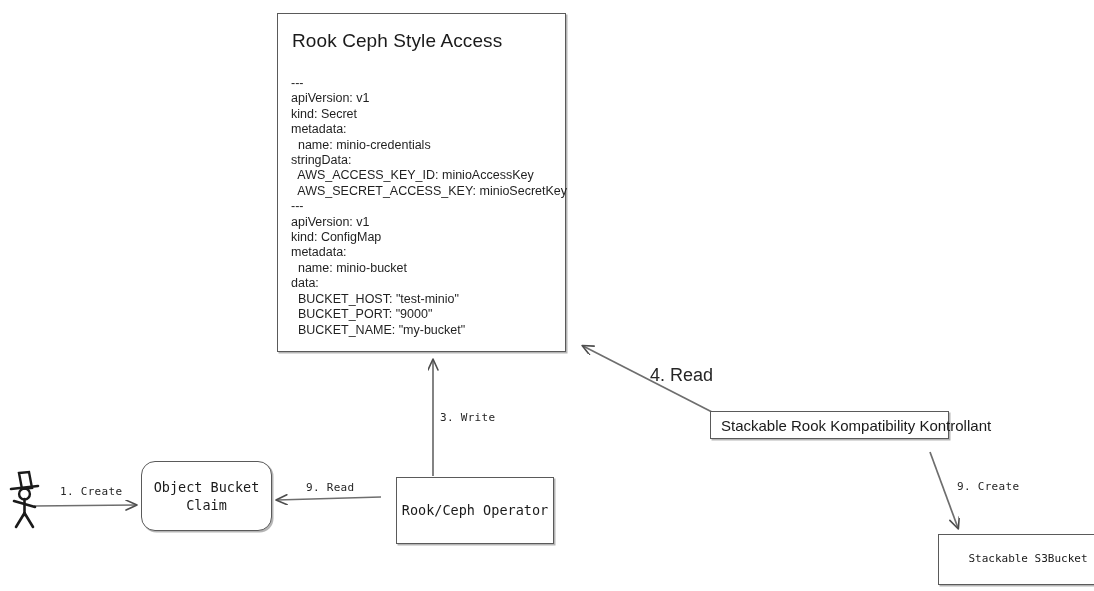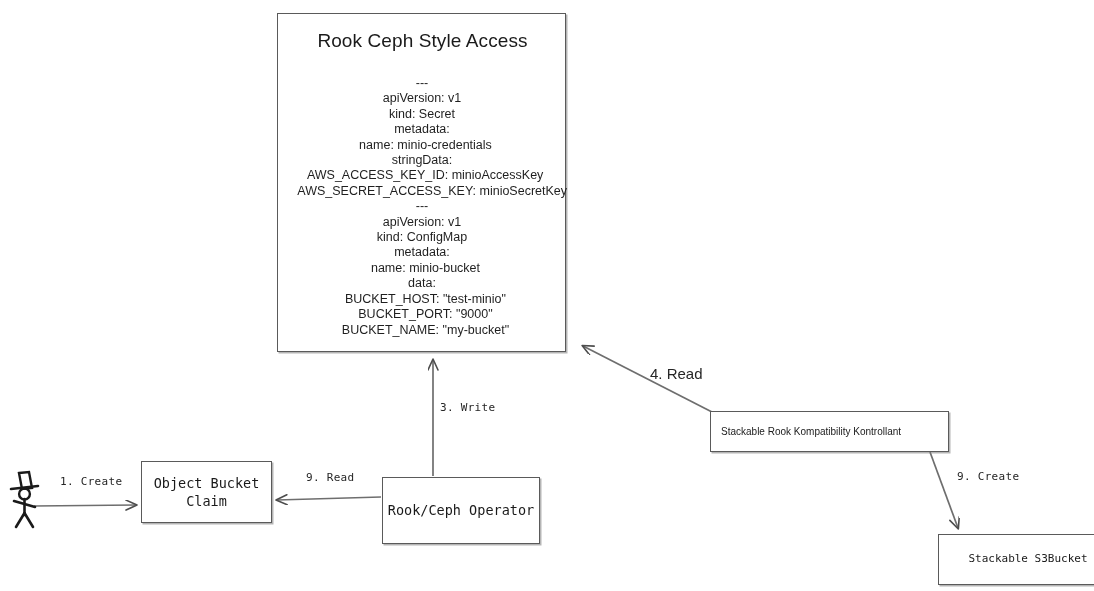--- a/index.html
+++ b/index.html
@@ -51,70 +51,71 @@
   }
 
   
   #yaml-card {
     left: 277px;
     top: 13px;
     width: 289px;
     height: 339px;
     padding: 12px 12px 10px 13px;
     display: block;
-    text-align: center;
   }
   #yaml-title {
     font-family: "Liberation Sans", sans-serif;
     font-size: 19px;
     color: #1a1a1a;
     margin: 4px 0 0 1px;
     letter-spacing: 0.1px;
   }
   #yaml-body {
     font-family: "Liberation Sans", sans-serif;
     font-size: 12.5px;
     line-height: 15.4px;
     color: #1f1f1f;
     margin-top: 24px;
     white-space: pre;
   }
 
   
   #node-obc {
-    left: 141px; top: 461px; width: 131px; height: 62px;
+    left: 141px; top: 461px; width: 131px; height: 70px;
     font-size: 13.5px;
+    border-radius: 14px;
   }
   #node-operator {
-    left: 382px; top: 477px; width: 158px; height: 67px;
+    left: 396px; top: 477px; width: 158px; height: 67px;
     font-size: 13.5px;
   }
   #node-srkk {
-    left: 710px; top: 411px; width: 239px; height: 41px;
-    font-size: 10px;
+    left: 710px; top: 411px; width: 239px; height: 28px;
+    font-size: 15px;
   }
   #node-s3bucket {
     left: 938px; top: 534px; width: 180px; height: 51px;
     font-size: 11px;
   }
 
   
   .edge-label {
     position: absolute;
     color: #262626;
     white-space: nowrap;
   }
   .lbl-mono {
     font-family: "DejaVu Sans Mono", "Liberation Mono", monospace;
     font-size: 11px;
     letter-spacing: 0.3px;
+    margin-top: 10px;
   }
   .lbl-sans {
     font-family: "Liberation Sans", sans-serif;
-    font-size: 15px;
+    font-size: 18px;
   }
   #lbl-create1 { left: 60px;  top: 475px; }
   #lbl-read2   { left: 306px; top: 471px; }
   #lbl-write3  { left: 440px; top: 401px; }
   #lbl-read4   { left: 650px; top: 365px; }
   #lbl-create5 { left: 957px; top: 470px; }
 
   #actor {
     position: absolute;
     left: 5px;

